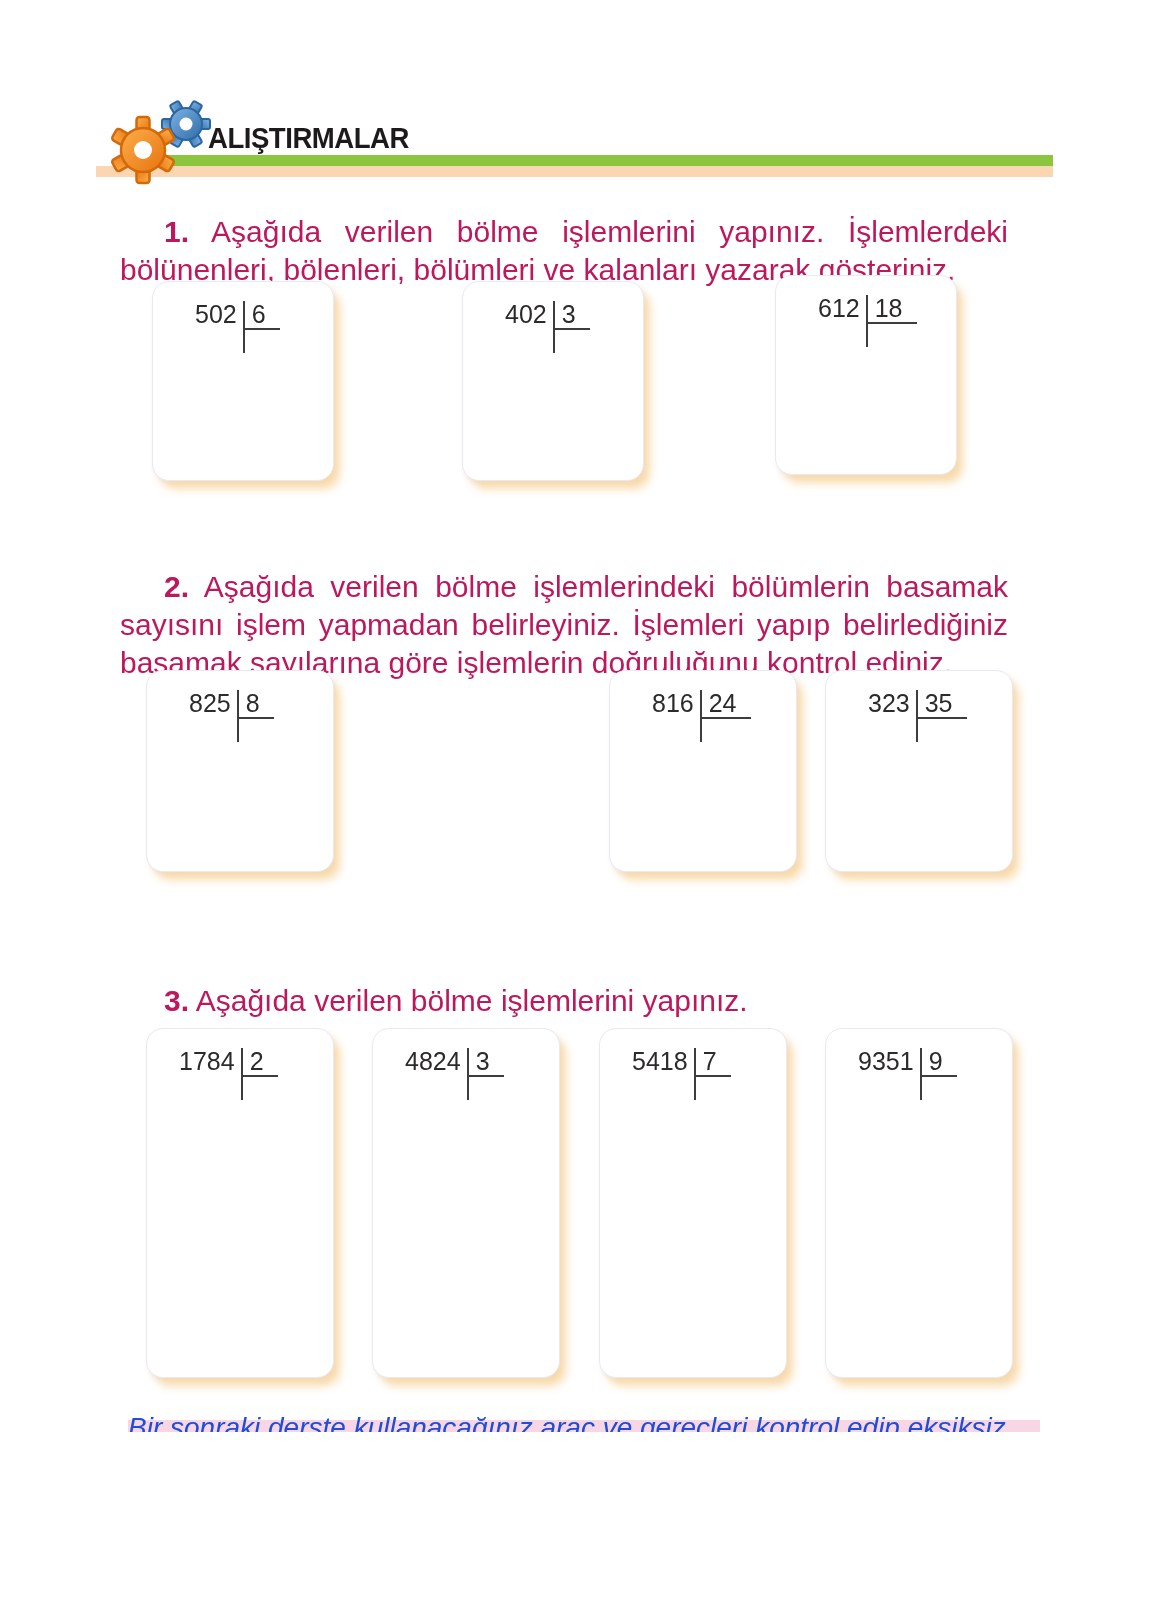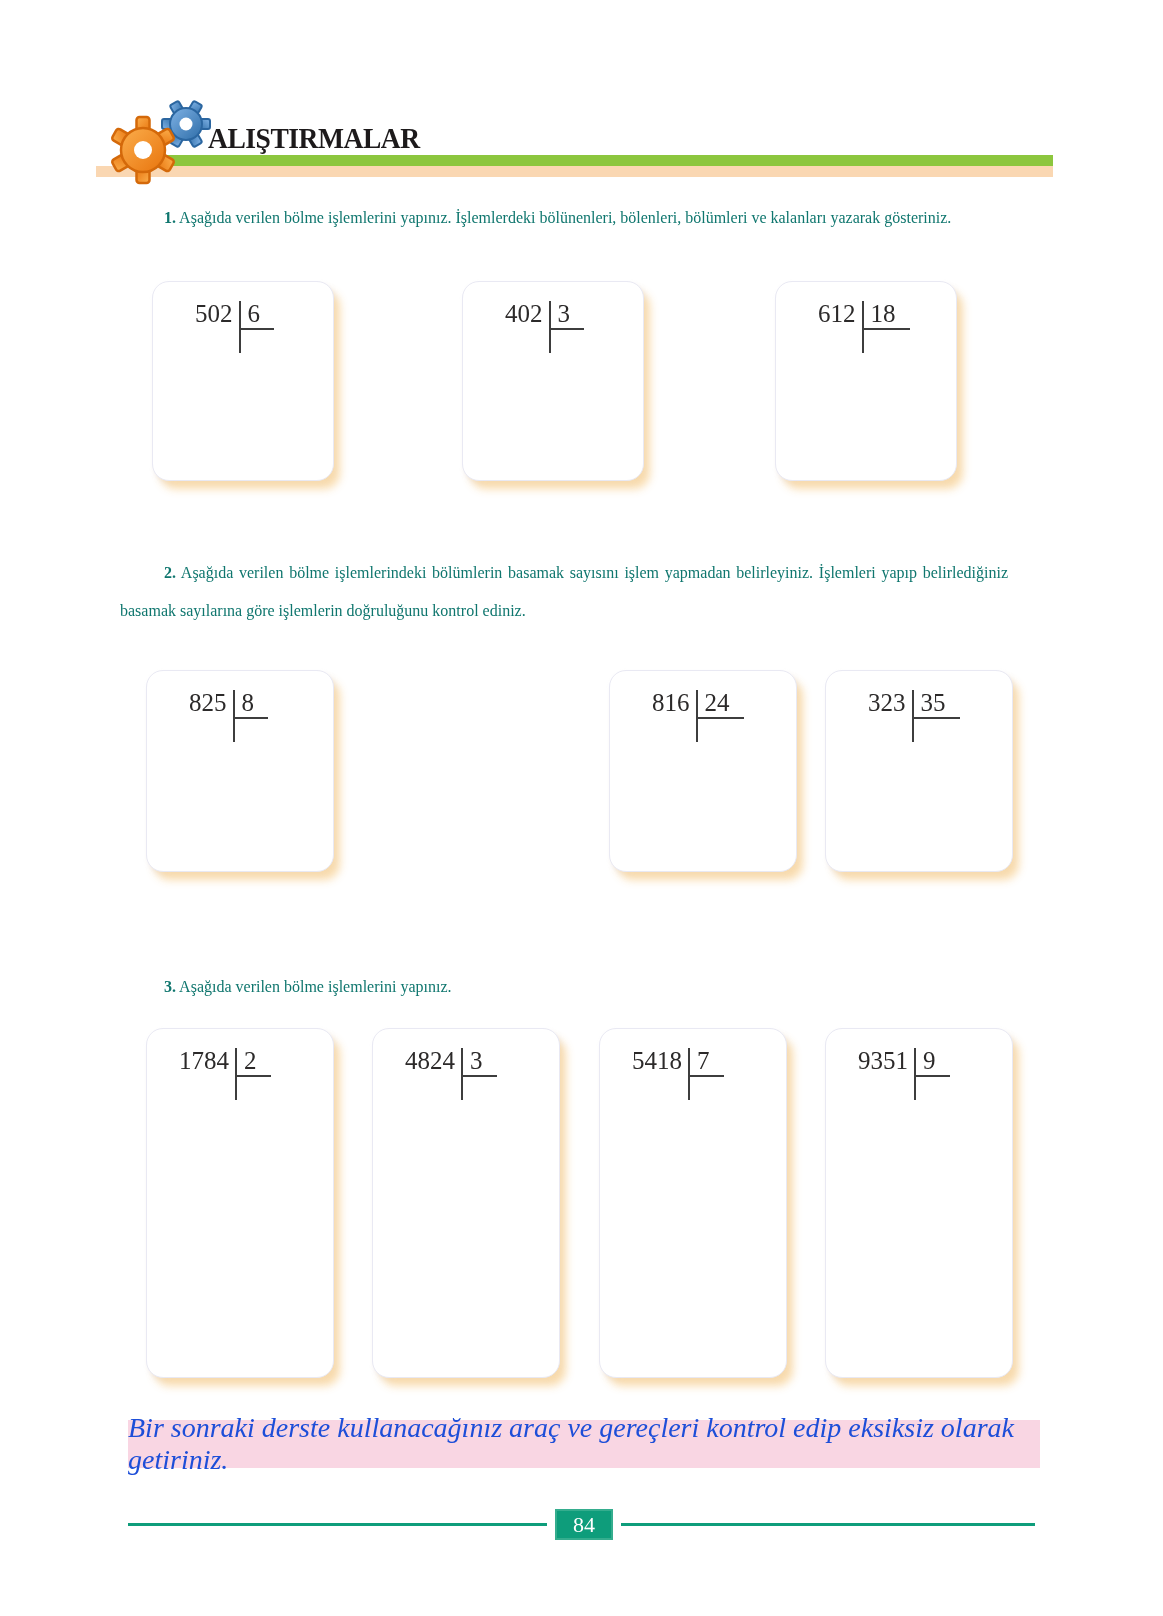--- a/index.html
+++ b/index.html
@@ -1,34 +1,34 @@
 <!DOCTYPE html>
 <html style="--green-bar: #8CC63E; --peach-bar: #FAD7B2; --pink-banner: #F9D6E3; --teal: #0E9D7B; --gear-orange: #F08122; --gear-blue: #4A8FD3;"><head>
 <meta charset="utf-8">
 <style>
   html,body{margin:0;padding:0;background:#fff;}
   #page{
-    position:relative;width:1163px;height:1616px;background:#ffffff;
-    font-family:Liberation Serif, serif;color:#272324;overflow:hidden;
+    position:relative;width:1163px;height:1432px;background:#ffffff;
+    font-family:Liberation Sans, sans-serif;color:#272324;overflow:hidden;
   }
   
   .bar{position:absolute;z-index:1;}
   #green-bar{left:150px;top:155px;width:903px;height:11px;background:var(--green-bar,#8CC63E);}
   #peach-bar{left:96px;top:166px;width:957px;height:11px;background:var(--peach-bar,#FAD7B2);}
   #gears{position:absolute;left:108px;top:96px;width:110px;height:100px;z-index:2;}
   #page-header-title{
     position:absolute;left:208px;top:122px;z-index:2;
     font-size:29px;font-weight:700;letter-spacing:-.5px;color:#1d1a1b;
     transform:scaleX(.95);transform-origin:left top;white-space:nowrap;
   }
   
   .ex-text{
     position:absolute;left:120px;width:888px;
-    font-size:16px;line-height:38px;text-align:justify;text-indent:44px;
-    color:#0f766e;
+    font-size:30px;line-height:38px;text-align:justify;text-indent:44px;
+    color:#be185d;
   }
   #ex1-text{top:183px;}
   #ex2-text{top:538px;}
   #ex3-text{top:952px;text-align:left;}
   .ex-num{font-weight:700;}
   
   .pbox{
     position:absolute;background:#fff;
     border:1px solid #e9e9f3;border-radius:17px;
     box-shadow:7px 9px 9px -1px rgba(248,214,160,.85), 2px 3px 4px rgba(210,210,230,.35);
@@ -119,21 +119,21 @@
     </div>
   </div>
   <div class="pbox r1" style="left:462px;top:281px;width:182px;height:200px;">
     <div class="prob">
       <span class="dividend">402</span>
       <span class="divisor-col">
         <span class="divisor">3</span>
       </span>
     </div>
   </div>
-  <div class="pbox r1" style="left:775px;top:281px;width:182px;height:200px;">
+  <div class="pbox r1" style="left:775px;top:275px;width:182px;height:200px;">
     <div class="prob">
       <span class="dividend">612</span>
       <span class="divisor-col">
         <span class="divisor">18</span>
       </span>
     </div>
   </div>
 
   <p class="ex-text" id="ex2-text"><span class="ex-num">2.</span><span> Aşağıda verilen bölme işlemlerindeki bölümlerin basamak sayısını işlem yapmadan belirleyiniz. İşlemleri yapıp belirlediğiniz basamak sayılarına göre işlemlerin doğruluğunu kontrol ediniz.</span></p>
 

